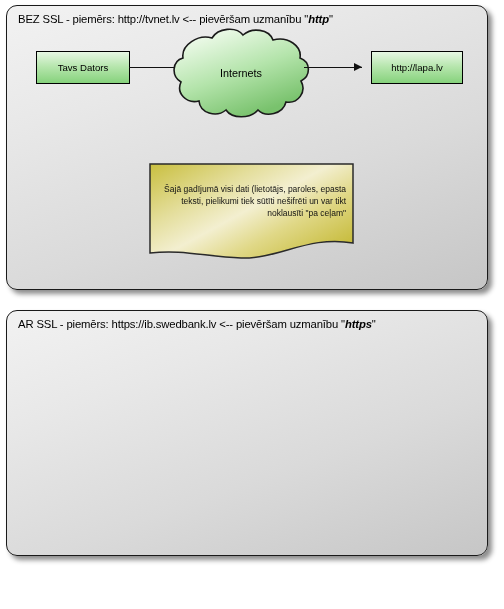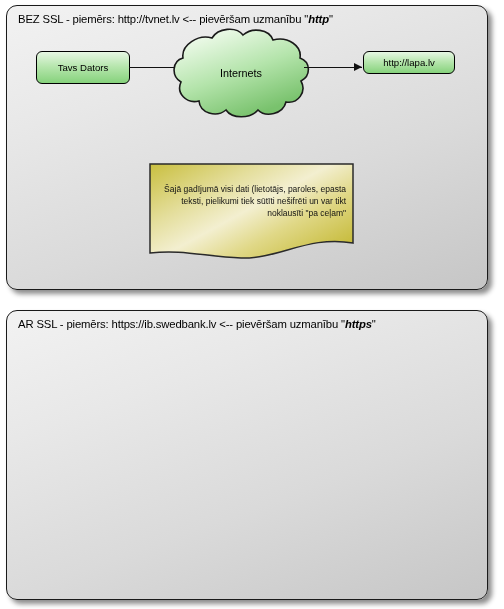--- a/index.html
+++ b/index.html
@@ -25,21 +25,21 @@
     left: 6px;
     width: 482px;
     border: 1.5px solid #1a1a1a;
     border-radius: 11px;
     background: linear-gradient(160deg, #f2f2f2 0%, #e8e8e8 28%, #dadada 62%, #c6c6c6 100%);
     box-shadow: 4px 4px 5px rgba(0,0,0,0.45);
     box-sizing: border-box;
     overflow: hidden;
   }
   #panel-http  { top: 5px;   height: 285px; }
-  #panel-https { top: 310px; height: 290px; }
+  #panel-https { top: 310px; height: 246px; }
 
   .panel-title {
     position: absolute;
     left: 11px;
     top: 7px;
     font-size: 11.3px;
     color: #000000;
     white-space: nowrap;
     letter-spacing: -0.15px;
   }
@@ -53,25 +53,24 @@
     display: flex;
     align-items: center;
     justify-content: center;
     font-size: 9.6px;
     color: #000000;
     text-align: center;
     line-height: 1.15;
   }
   .node.green {
     background: linear-gradient(180deg, #e7f7e4 0%, #b7e6ae 46%, #86d27c 100%);
-    border-radius: 6px;
   }
 
   #node-pc-http    { left: 29px;  top: 45px;  width: 94px; height: 33px; }
-  #node-site-http  { left: 356px; top: 45px;  width: 92px; height: 23px; }
+  #node-site-http  { left: 364px; top: 45px;  width: 92px; height: 33px; }
 
   
   .connector {
     position: absolute;
     height: 1.4px;
     background: #111111;
   }
   #line-left-http   { left: 122px; top: 61px;  width: 46px; }
   #line-right-http  { left: 297px; top: 61px;  width: 58px; }
 

